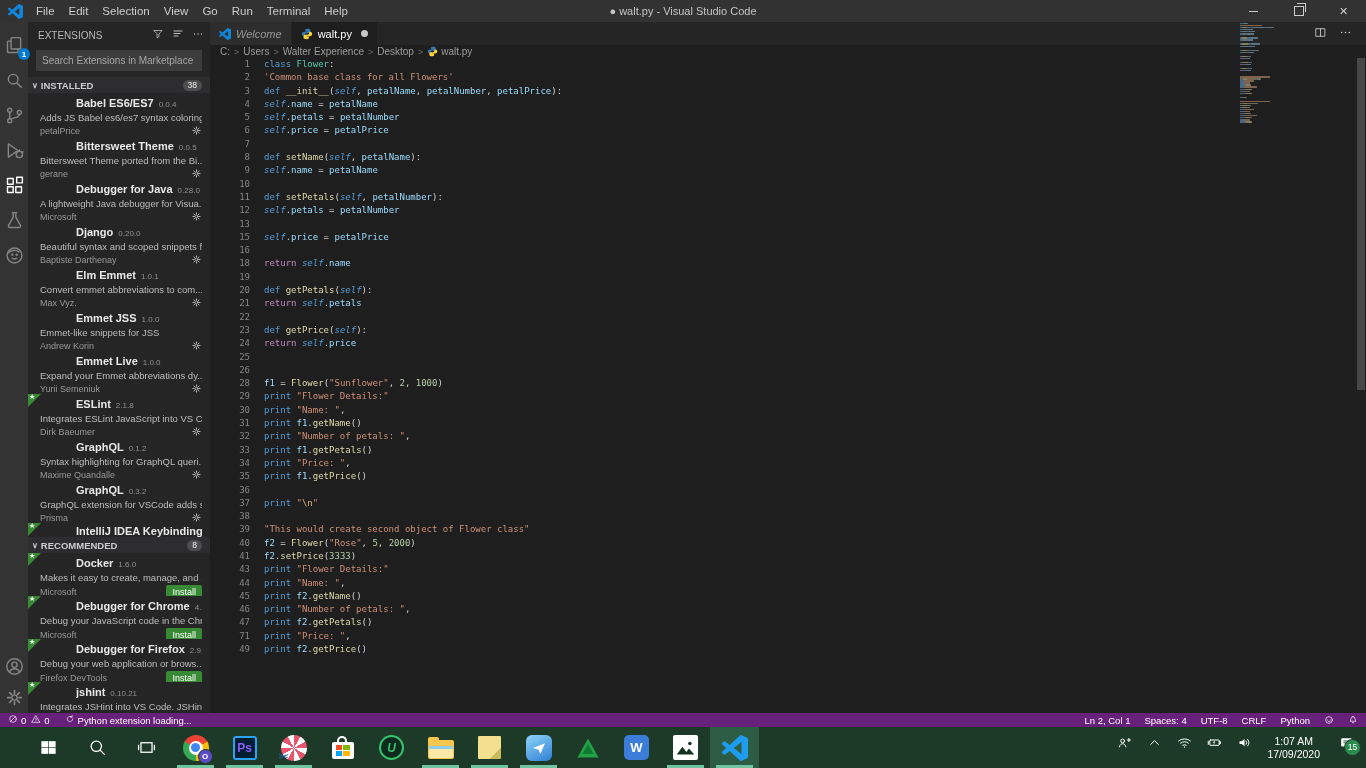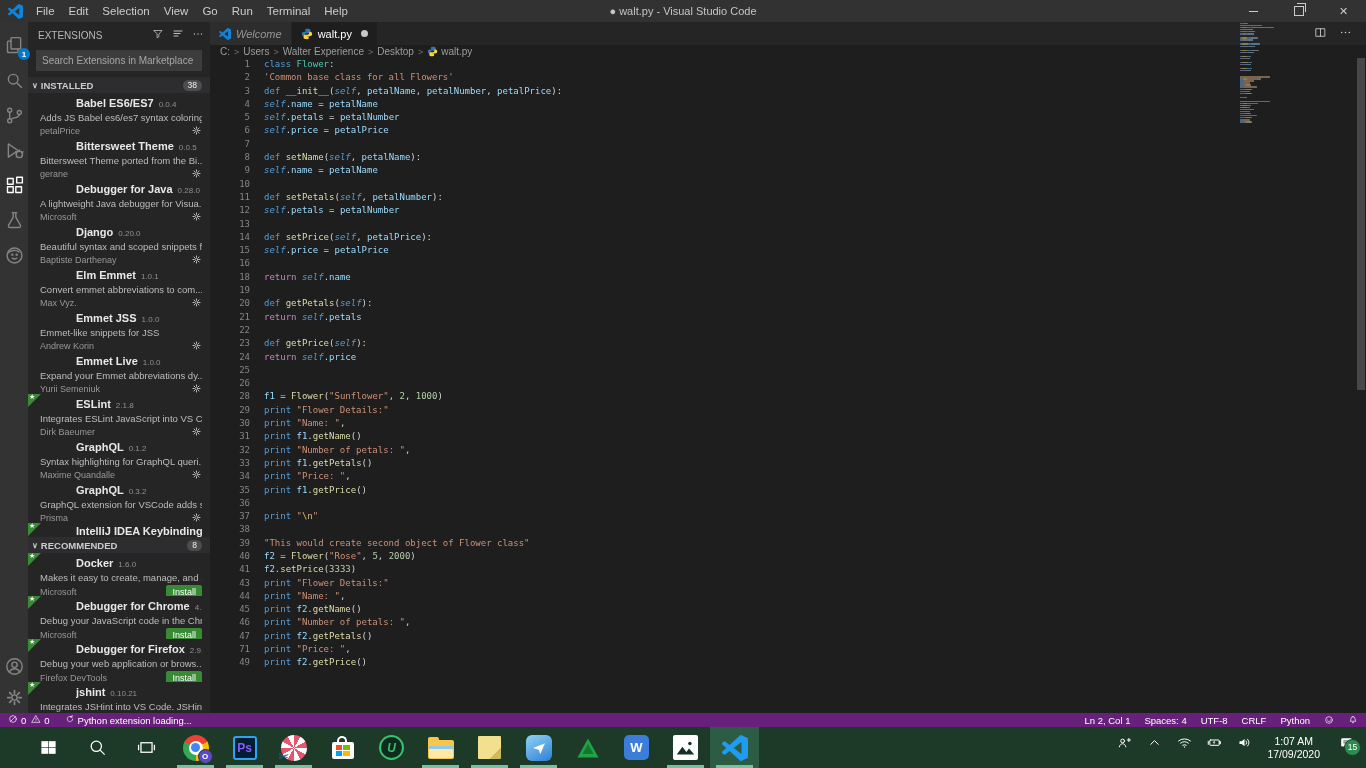--- a/index.html
+++ b/index.html
@@ -495,24 +495,20 @@
         </div>
         <div class="cline">
           <span class="ln">12</span>
           <span class="lc"><span class="s">self</span><span class="p">.</span><span class="v">petals</span><span class="p"> = </span><span class="v">petalNumber</span></span>
         </div>
         <div class="cline">
           <span class="ln">13</span>
           <span class="lc"></span>
         </div>
         <div class="cline">
-          <span class="ln">14</span>
-          <span class="lc"><span class="k">def </span><span class="f">setPrice</span><span class="p">(</span><span class="s">self</span><span class="p">, </span><span class="v">petalPrice</span><span class="p">):</span></span>
-        </div>
-        <div class="cline">
           <span class="ln">15</span>
           <span class="lc"><span class="s">self</span><span class="p">.</span><span class="v">price</span><span class="p"> = </span><span class="v">petalPrice</span></span>
         </div>
         <div class="cline">
           <span class="ln">16</span>
           <span class="lc"></span>
         </div>
         <div class="cline">
           <span class="ln">18</span>
           <span class="lc"><span class="r">return </span><span class="s">self</span><span class="p">.</span><span class="v">name</span></span>

